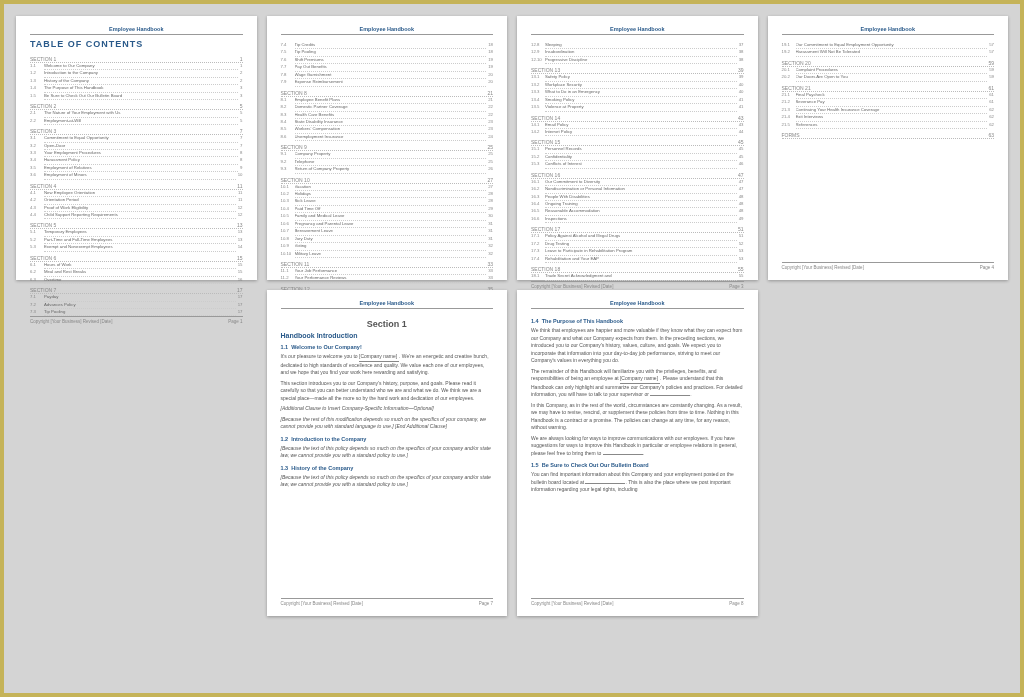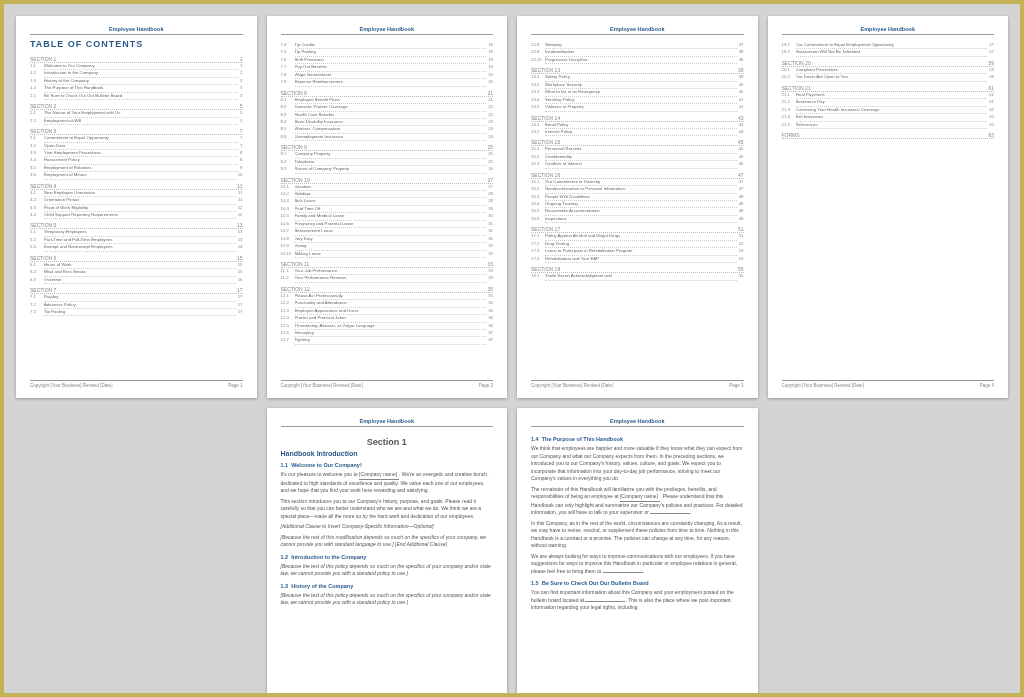--- a/index.html
+++ b/index.html
@@ -19,21 +19,21 @@
 .row2 {
   display: grid;
   grid-template-columns: 1fr 1fr 1fr 1fr;
   gap: 10px;
   margin-top: 10px;
 }
 .page {
   background: #fff;
   box-shadow: 0 1px 3px rgba(0,0,0,0.3);
   padding: 10px 14px;
-  height: 382px;
+  height: 264px;
   display: flex;
   flex-direction: column;
   font-size: 4.5px;
   color: #555;
 }
 .page.tall { height: 326px; }
 .hdr {
   text-align: center;
   font-weight: bold;
   color: #2a5a8a;

